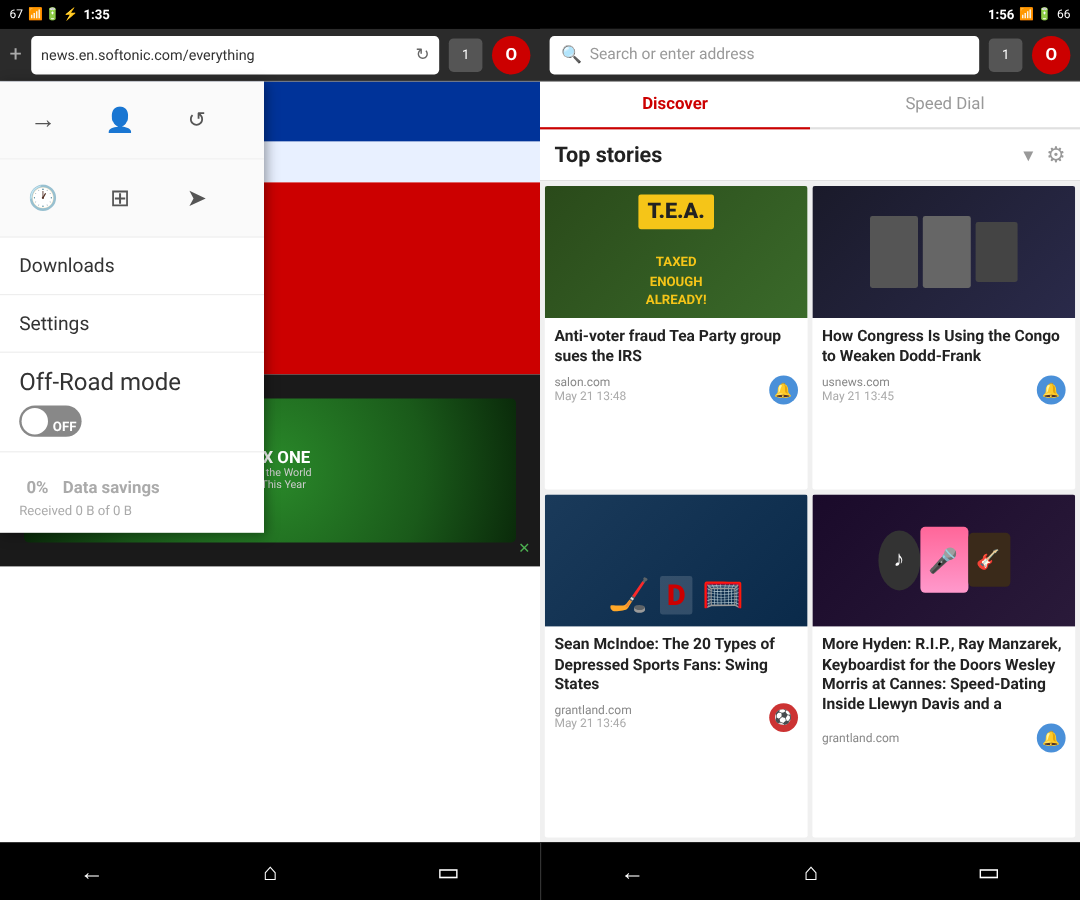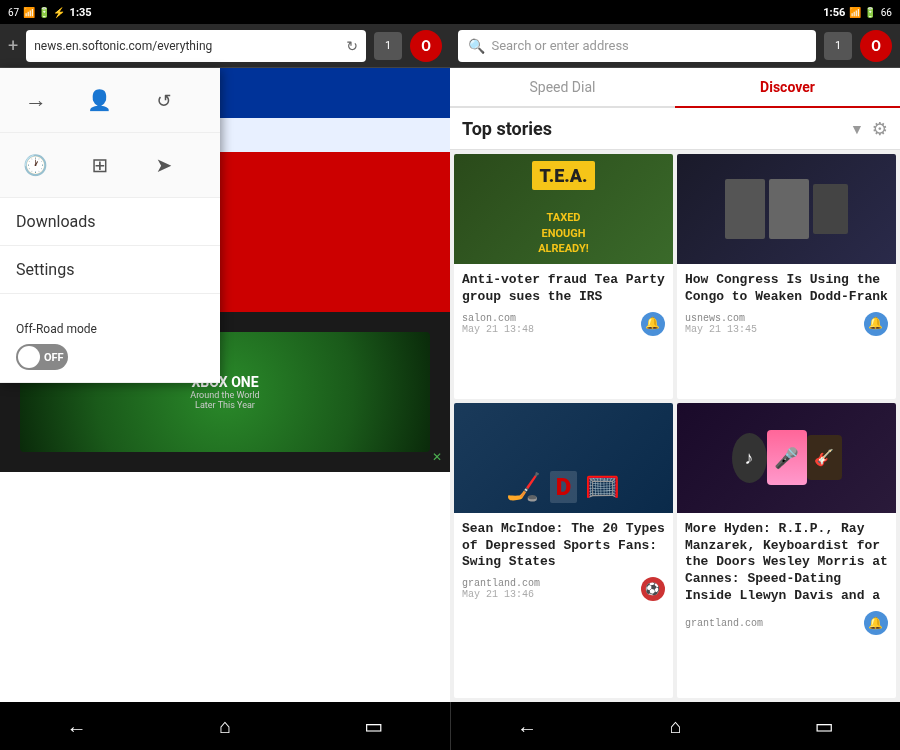--- a/index.html
+++ b/index.html
@@ -40,22 +40,22 @@
     .article-body { font-size: 12px; color: #fff; margin-bottom: 8px; line-height: 1.4; }
     .article-meta { font-size: 10px; color: #ffaaaa; }
 
     
     .dropdown-menu { position: absolute; top: 44px; left: 0; width: 220px; background: #fff; z-index: 100; box-shadow: 2px 2px 10px rgba(0,0,0,0.4); }
     .menu-icons-row { display: flex; align-items: center; padding: 12px 16px; gap: 24px; border-bottom: 1px solid #eee; background: #fafafa; }
     .menu-icon-btn { width: 40px; height: 40px; display: flex; align-items: center; justify-content: center; color: #555; font-size: 22px; cursor: pointer; }
     .menu-icons-row2 { display: flex; align-items: center; padding: 12px 16px; gap: 24px; border-bottom: 1px solid #eee; background: #fafafa; }
     .menu-item { padding: 14px 16px; font-size: 16px; color: #333; border-bottom: 1px solid #eee; cursor: pointer; }
     .off-road-section { padding: 12px 16px; border-bottom: 1px solid #eee; }
-    .off-road-label { font-size: 12px; color: #333; margin-bottom: 8px; margin-top: 16px; }
-    .toggle-switch { width: 52px; height: 26px; background: #888; border-radius: 13px; display: flex; align-items: center; padding: 2px; cursor: pointer; }
+    .off-road-label { font-size: 20px; color: #333; margin-bottom: 8px; }
+    .toggle-switch { width: 52px; height: 26px; background: #888; border-radius: 13px; display: flex; align-items: flex-end; padding: 2px; cursor: pointer; }
     .toggle-knob { width: 22px; height: 22px; background: #fff; border-radius: 50%; }
     .toggle-text { color: #fff; font-size: 11px; margin-left: 4px; font-weight: bold; }
     .data-savings { padding: 12px 16px; }
     .data-pct { font-size: 24px; color: #bbb; font-weight: bold; }
     .data-pct span { font-size: 14px; color: #aaa; margin-left: 6px; }
     .data-received { font-size: 11px; color: #aaa; margin-top: 2px; }
 
     
     .right-panel { width: 450px; display: flex; flex-direction: column; background: #f5f5f5; }
 
@@ -80,21 +80,21 @@
     .gear-icon { color: #999; font-size: 18px; cursor: pointer; }
 
     
     .news-grid { flex: 1; overflow-y: auto; background: #f0f0f0; padding: 4px; display: grid; grid-template-columns: 1fr 1fr; gap: 4px; }
     .news-card { background: #fff; border-radius: 2px; overflow: hidden; }
     .news-img { width: 100%; height: 110px; object-fit: cover; background: #888; display: flex; align-items: center; justify-content: center; overflow: hidden; }
     .news-img-tea { background: linear-gradient(135deg, #2a4a1a 0%, #3a6a2a 100%); }
     .news-img-congress { background: linear-gradient(135deg, #1a1a2a 0%, #2a2a4a 100%); }
     .news-img-hockey { background: linear-gradient(135deg, #1a3a5a 0%, #0a2a4a 100%); }
     .news-img-music { background: linear-gradient(135deg, #1a0a2a 0%, #2a1a3a 100%); }
-    .news-body { padding: 8px 8px 6px; font-family: Liberation Mono, monospace; }
+    .news-body { padding: 8px 8px 6px; }
     .news-title { font-size: 13px; font-weight: bold; color: #222; line-height: 1.3; margin-bottom: 6px; }
     .news-footer { display: flex; align-items: center; justify-content: space-between; }
     .news-source { font-size: 10px; color: #888; }
     .news-source-time { font-size: 10px; color: #aaa; }
     .news-share-btn { width: 24px; height: 24px; border-radius: 50%; display: flex; align-items: center; justify-content: center; font-size: 12px; cursor: pointer; }
     .share-blue { background: #4a90d9; color: #fff; }
     .share-red { background: #cc3333; color: #fff; }
 
     
     .nav-bar { height: 48px; background: #000; display: flex; }
@@ -202,42 +202,49 @@
       <div class="menu-item">Settings</div>
 
       <div class="off-road-section">
         <div class="off-road-label">Off-Road mode</div>
         <div class="toggle-switch">
           <div class="toggle-knob"></div>
           <span class="toggle-text">OFF</span>
         </div>
       </div>
 
+      <div class="data-savings">
+        <div class="data-pct">
+          <span>0%</span>
+          <span style="font-size:14px;color:#aaa;margin-left:6px;">Data savings</span>
+        </div>
+        <div class="data-received">Received 0 B of 0 B</div>
+      </div>
     </div>
 
   </div>
 
   <div class="right-panel">
 
     <div class="browser-chrome-right">
       <div class="search-bar-right">
         <span class="search-icon-right">🔍</span>
         <span class="search-placeholder">Search or enter address</span>
       </div>
       <div class="tab-icon-right">
         <span>1</span>
       </div>
       <div class="opera-logo-right">
         <span>O</span>
       </div>
     </div>
 
     <div class="discover-tabs">
+      <div class="discover-tab active">Discover</div>
       <div class="discover-tab">Speed Dial</div>
-      <div class="discover-tab active">Discover</div>
     </div>
 
     <div class="top-stories-header">
       <span class="top-stories-title">Top stories</span>
       <div class="top-stories-right">
         <span class="chevron-icon">▼</span>
         <span class="gear-icon">⚙</span>
       </div>
     </div>
 

